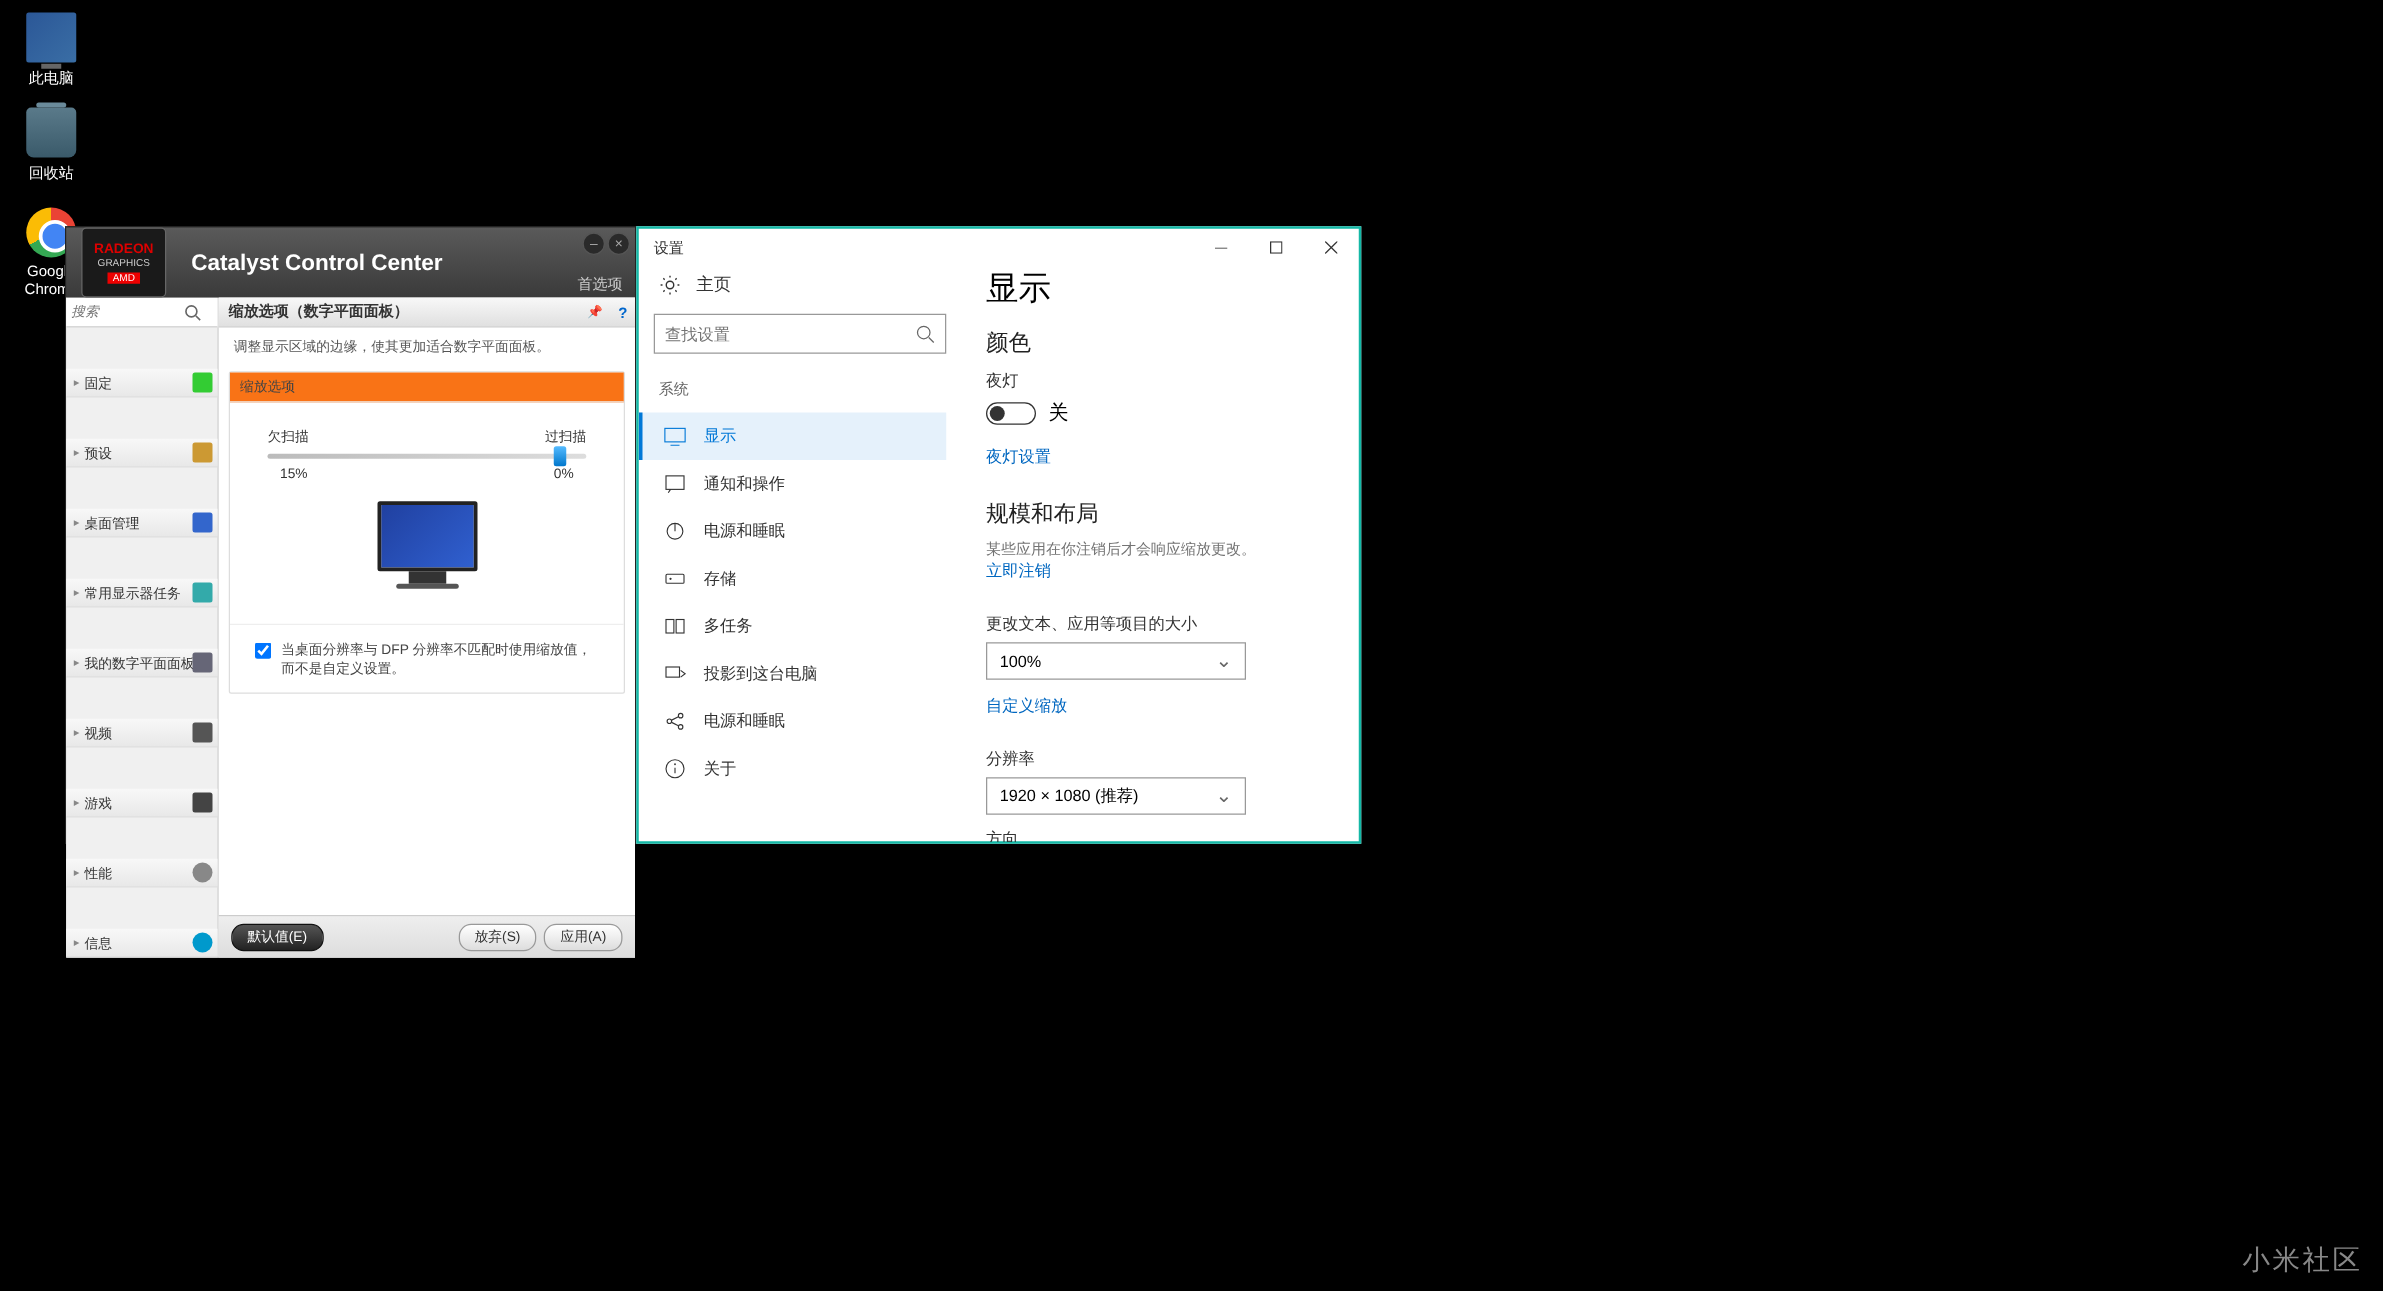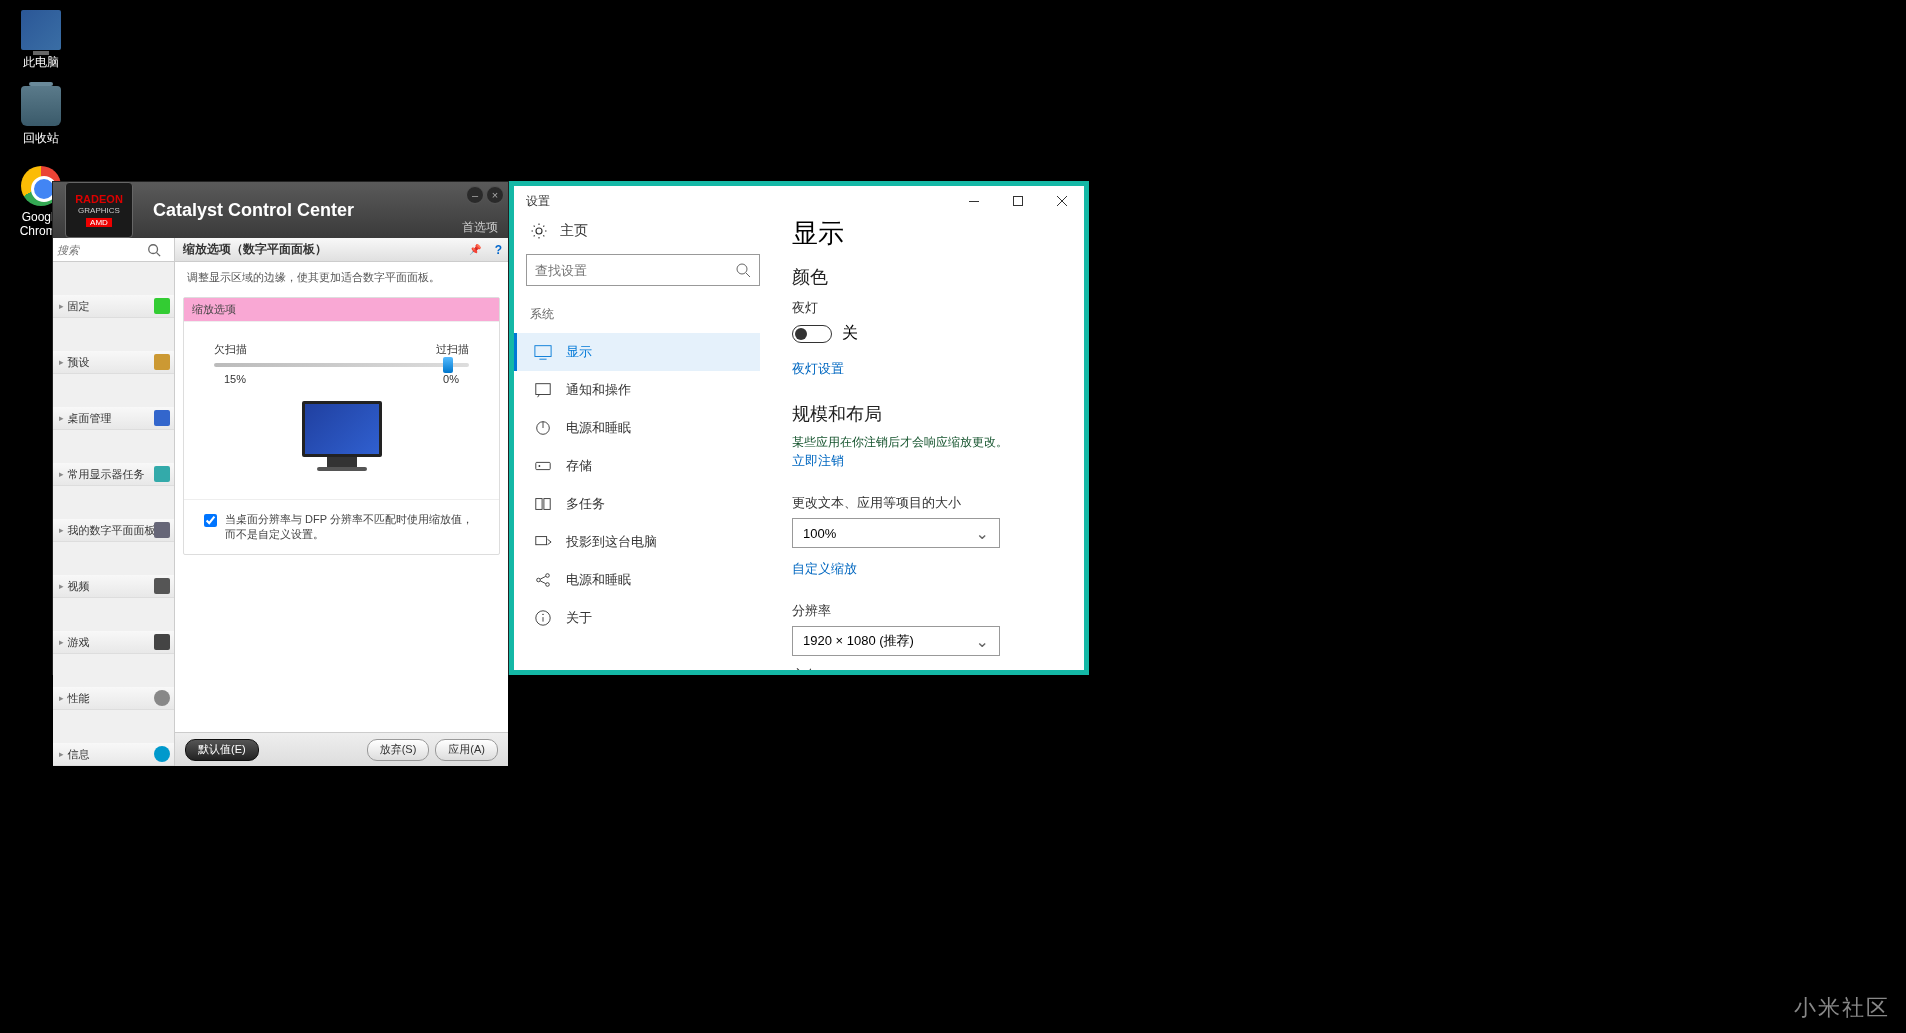--- a/index.html
+++ b/index.html
@@ -41,40 +41,40 @@
 .ccc-nav-item { height:23px; border-bottom:1px solid #ddd; display:flex; align-items:center; padding:0 6px; font-size:11px; color:#333; cursor:pointer; background:linear-gradient(180deg,#f8f8f8,#e8e8e8); position:relative; }
 .ccc-nav-item::before { content:"▸"; font-size:9px; color:#888; margin-right:4px; }
 .ccc-nav-item .nav-icon { position:absolute; right:4px; width:16px; height:16px; border-radius:2px; }
 
 .ccc-content { flex:1; background:#fff; display:flex; flex-direction:column; }
 .ccc-content-header { height:24px; background:linear-gradient(180deg,#f8f8f8,#e0e0e0); border-bottom:1px solid #ccc; display:flex; align-items:center; padding:0 8px; font-size:12px; font-weight:bold; color:#333; position:relative; }
 .ccc-content-header .help { position:absolute; right:6px; color:#06c; font-weight:bold; cursor:pointer; }
 .ccc-content-header .pin { position:absolute; right:26px; color:#3a3; font-size:10px; cursor:pointer; }
 .ccc-desc { padding:8px 12px; font-size:11px; color:#555; }
 .ccc-group { margin:4px 8px; border:1px solid #ddd; border-radius:2px; padding:0; }
-.ccc-group-title { font-size:11px; color:#444; padding:4px 8px; background:#f9a8d4; border-bottom:1px solid #eee; }
+.ccc-group-title { font-size:11px; color:#444; padding:4px 8px; background:#f97316; border-bottom:1px solid #eee; }
 .ccc-slider-area { padding:20px 30px; text-align:center; }
 .ccc-slider-labels { display:flex; justify-content:space-between; font-size:11px; color:#333; margin-bottom:2px; }
 .ccc-slider-track { height:4px; background:linear-gradient(90deg,#bbb,#ddd); position:relative; border-radius:2px; margin:6px 0; }
 .ccc-slider-thumb { position:absolute; right:16px; top:-6px; width:10px; height:16px; background:linear-gradient(180deg,#5bf,#07c); border-radius:2px; cursor:pointer; }
 .ccc-slider-pct { display:flex; justify-content:space-between; font-size:11px; color:#333; padding:0 10px; }
 .ccc-monitor-preview { width:80px; height:70px; margin:16px auto 8px; position:relative; }
 .ccc-monitor-preview .screen { width:80px; height:56px; background:linear-gradient(135deg,#2040a0,#3060d0); border:3px solid #222; border-radius:2px; }
 .ccc-monitor-preview .stand { width:30px; height:10px; background:#333; margin:0 auto; }
 .ccc-monitor-preview .base { width:50px; height:4px; background:#555; margin:0 auto; border-radius:2px; }
 .ccc-checkbox-row { display:flex; gap:8px; padding:12px 20px; font-size:11px; color:#444; align-items:flex-start; border-top:1px solid #eee; }
 .ccc-checkbox-row input { margin-top:2px; }
 .ccc-footer { height:34px; background:linear-gradient(180deg,#eee,#ddd); display:flex; align-items:center; padding:0 10px; gap:6px; border-top:1px solid #ccc; }
 .ccc-footer .spacer { flex:1; }
 .ccc-btn { height:22px; padding:0 12px; font-size:11px; border:1px solid #999; border-radius:10px; background:linear-gradient(180deg,#fff,#ddd); cursor:pointer; color:#333; }
 .ccc-btn.dark { background:linear-gradient(180deg,#555,#222); color:#fff; border-color:#111; }
 .ccc-btn:disabled { color:#aaa; }
 
 
-.settings-window { position:absolute; left:509px; top:181px; width:580px; height:494px; background:#fff; border:5px solid #14b8a6; display:flex; flex-direction:column; }
+.settings-window { position:absolute; left:509px; top:181px; width:580px; height:494px; background:#fff; border:2px solid #14b8a6; display:flex; flex-direction:column; }
 .settings-titlebar { height:30px; display:flex; align-items:center; padding:0 0 0 12px; font-size:12px; color:#333; }
 .settings-titlebar .spacer { flex:1; }
 .win-ctrl { width:44px; height:30px; display:flex; align-items:center; justify-content:center; cursor:pointer; color:#333; font-size:12px; }
 
 .settings-body { flex:1; display:flex; overflow:hidden; }
 .settings-sidebar { width:258px; padding:0 12px; display:flex; flex-direction:column; }
 .settings-home { display:flex; align-items:center; gap:12px; padding:6px 4px 14px; font-size:14px; color:#333; cursor:pointer; }
 .gear-icon svg { width:18px; height:18px; }
 .settings-search { height:32px; border:1px solid #999; display:flex; align-items:center; padding:0 8px; margin-bottom:14px; }
 .settings-search input { border:none; outline:none; flex:1; font-size:13px; color:#666; }
@@ -84,21 +84,21 @@
 .settings-nav-item .nav-svg { width:18px; height:18px; flex-shrink:0; }
 
 .settings-content { flex:1; padding:0 20px 10px; overflow:auto; }
 .settings-h1 { font-size:26px; font-weight:400; margin-bottom:14px; }
 .settings-h2 { font-size:18px; font-weight:400; margin:10px 0 8px; color:#222; }
 .settings-label { font-size:13px; color:#333; margin:10px 0 6px; }
 .toggle-row { display:flex; align-items:center; gap:10px; margin-bottom:10px; }
 .toggle { width:40px; height:18px; border:1px solid #333; border-radius:10px; position:relative; cursor:pointer; }
 .toggle .knob { position:absolute; left:2px; top:2px; width:12px; height:12px; border-radius:50%; background:#333; }
 .link { color:#0067c0; font-size:13px; cursor:pointer; margin:6px 0 14px; display:inline-block; }
-.red-note { color:#14532d; font-size:12px; margin-top:4px; }
+.red-note { color:#737373; font-size:12px; margin-top:4px; }
 .select-box { width:208px; height:30px; border:1px solid #999; display:flex; align-items:center; padding:0 10px; font-size:13px; cursor:pointer; position:relative; margin-bottom:6px; }
 .select-box::after { content:"⌄"; position:absolute; right:10px; color:#666; font-size:16px; }
 
 .watermark { position:absolute; bottom:10px; right:16px; color:#888; font-size:22px; letter-spacing:2px; }
 
 svg { display:block; }
 </style>
 </head>
 <body>
 

